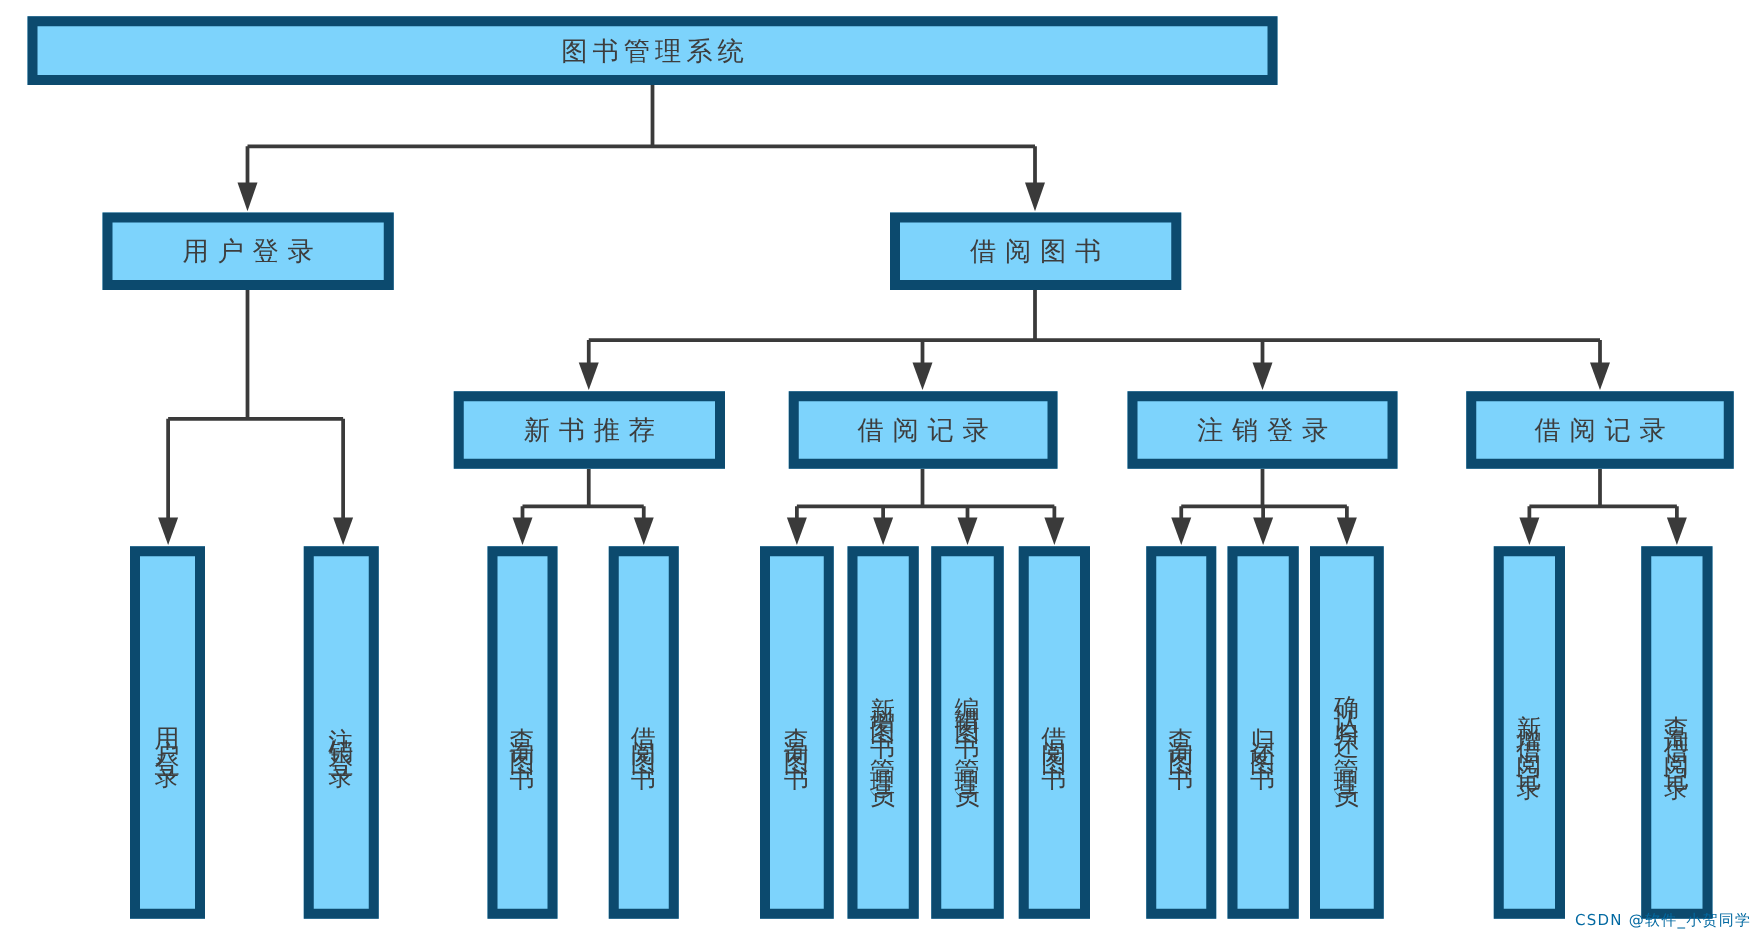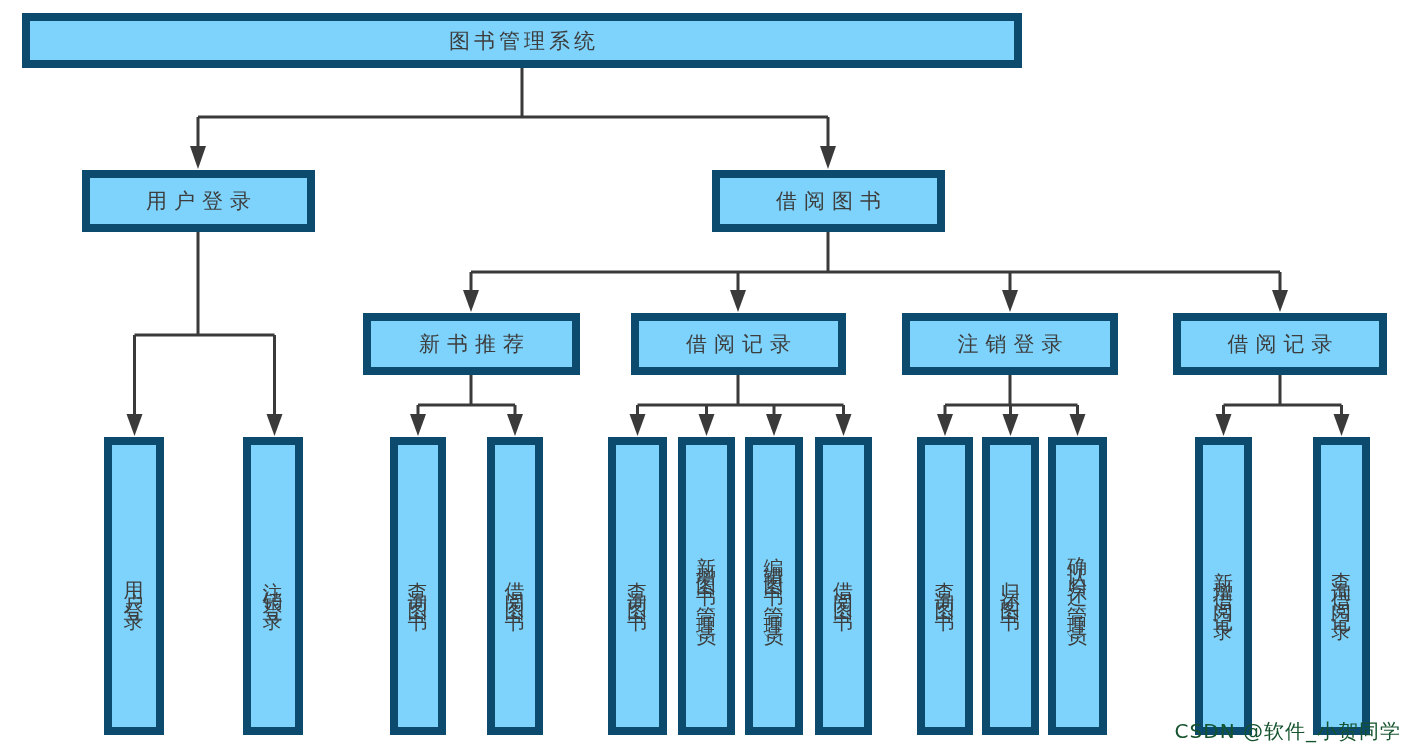--- a/index.html
+++ b/index.html
@@ -42,22 +42,22 @@
     text-orientation: mixed;
     font-size: 20px;
     letter-spacing: 10px;
     line-height: 1;
     white-space: nowrap;
   }
   .watermark {
     position: absolute;
     right: 4px;
     bottom: 2px;
-    font-size: 20px;
-    color: #14532d;
+    font-size: 12px;
+    color: #0369a1;
     letter-spacing: 1px;
   }
 </style>
 </head>
 <body>
 
 <div class="stage">
 
   <svg class="wires" viewBox="0 0 1405 747" xmlns="http://www.w3.org/2000/svg">
     <g stroke="#3a3a3a" stroke-width="3" fill="none">

